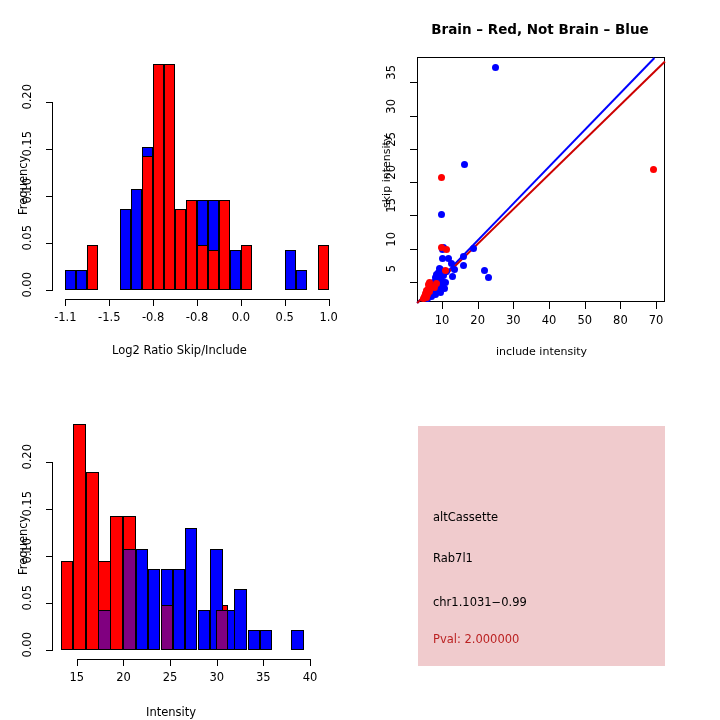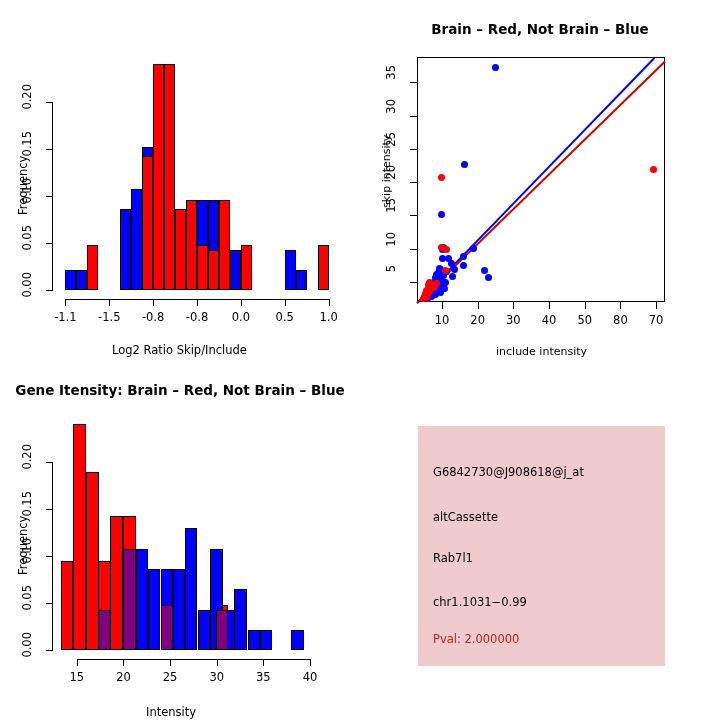--- a/index.html
+++ b/index.html
@@ -188,21 +188,20 @@
       <div class="tick" style="left:224.71223021582733px;top:302px;width:1px;height:7px;"></div>
       <div class="ticklbl" style="left:204.71223021582733px;top:313px;width:40px;">50</div>
       <div class="tick" style="left:260.39568345323744px;top:302px;width:1px;height:7px;"></div>
       <div class="ticklbl" style="left:240.39568345323744px;top:313px;width:40px;">80</div>
       <div class="tick" style="left:296.0791366906475px;top:302px;width:1px;height:7px;"></div>
       <div class="ticklbl" style="left:276.0791366906475px;top:313px;width:40px;">70</div>
     </div>
 </div>
 
 <div class="panel" id="p3" style="left:0;top:360px;width:360px;height:360px;">
-  <div class="ttl" style="top:22px;">Gene Itensity: Brain – Red, Not Brain – Blue</div>
   <div class="axlab vrot" style="left:16px;top:215px;">Frequency</div>
   <div class="axlab" style="left:146px;top:345px;">Intensity</div>
   <div id="p3-plot" style="position:absolute;left:0;top:0;width:360px;height:360px;">
       <div class="bar" style="left:61px;top:200.81632653061223px;width:12.40337078651686px;height:89.18367346938777px;background:#FF0000;"></div>
       <div class="bar" style="left:73.12359550561797px;top:63.755102040816325px;width:12.40337078651686px;height:226.24489795918367px;background:#FF0000;"></div>
       <div class="bar" style="left:86.17977528089887px;top:111.63265306122449px;width:12.403370786516845px;height:178.3673469387755px;background:#FF0000;"></div>
       <div class="bar" style="left:98.30337078651687px;top:200.81632653061223px;width:12.40337078651686px;height:89.18367346938777px;background:#FF0000;"></div>
       <div class="bar" style="left:110.42696629213484px;top:155.75510204081633px;width:12.403370786516831px;height:134.24489795918367px;background:#FF0000;"></div>
       <div class="bar" style="left:123.48314606741573px;top:155.75510204081633px;width:12.403370786516831px;height:134.24489795918367px;background:#FF0000;"></div>
       <div class="bar" style="left:215.80898876404493px;top:244.93877551020407px;width:12.40337078651686px;height:45.06122448979593px;background:#FF0000;"></div>
@@ -246,18 +245,17 @@
       <div class="ticklbl" style="left:194.74157303370785px;top:310px;width:44px;">30</div>
       <div class="tick" style="left:263.37078651685397px;top:299px;width:1px;height:7px;"></div>
       <div class="ticklbl" style="left:241.37078651685397px;top:310px;width:44px;">35</div>
       <div class="tick" style="left:310px;top:299px;width:1px;height:7px;"></div>
       <div class="ticklbl" style="left:288px;top:310px;width:44px;">40</div>
     </div>
 </div>
 
 <div class="panel" id="p4" style="left:360px;top:360px;width:360px;height:360px;">
   <div id="info-panel" style="left: 58px; top: 66px; width: 247px; height: 240px; background: radial-gradient(rgb(255, 255, 255) 0.5px, transparent 0.6px) 0px 0px / 4px 4px, radial-gradient(rgb(255, 255, 255) 0.5px, transparent 0.6px) 2px 2px / 4px 4px rgb(240, 203, 205);"></div>
-  <div class="infotxt" style="left:73px;top:105px;color:#000;">G6842730@J908618@j_at</div>
   <div class="infotxt" style="left:73px;top:150px;color:#000;">altCassette</div>
   <div class="infotxt" style="left:73px;top:191px;color:#000;">Rab7l1</div>
   <div class="infotxt" style="left:73px;top:235px;color:#000;">chr1.1031−0.99</div>
   <div class="infotxt" style="left:73px;top:272px;color:#BB2222;">Pval: 2.000000</div>
 </div>
 
 </body></html>

